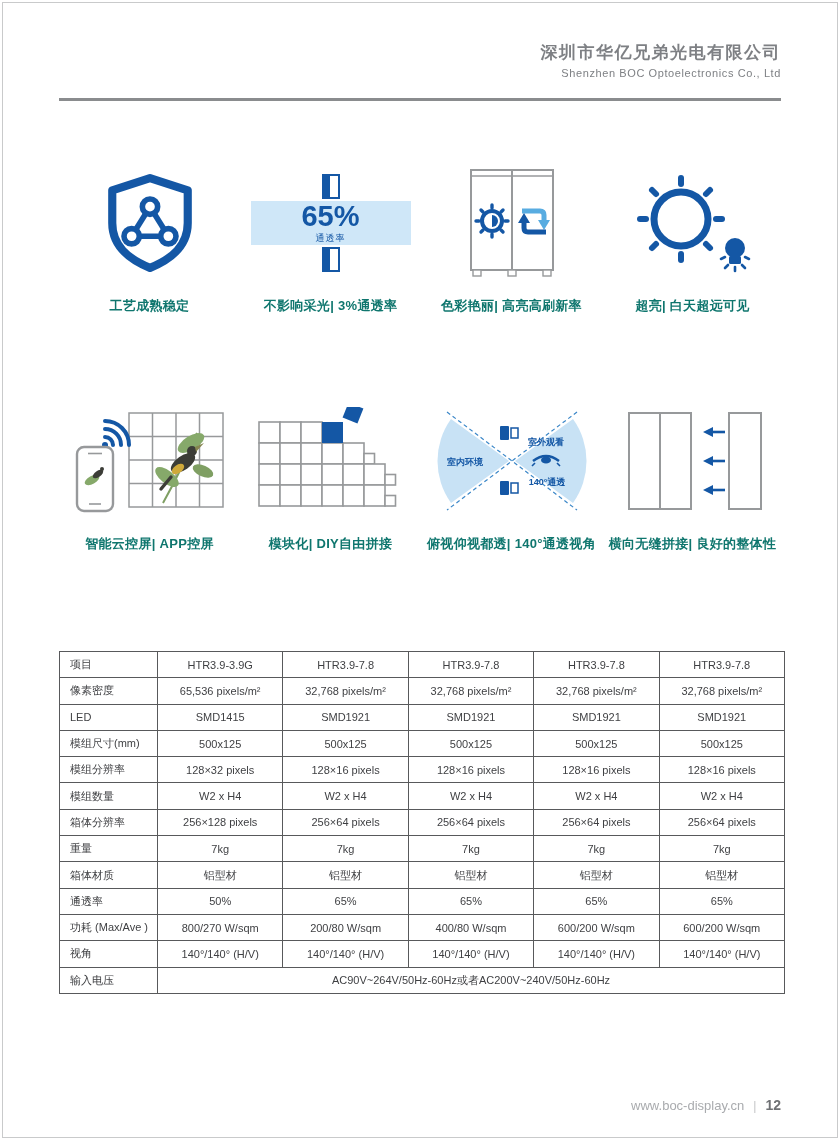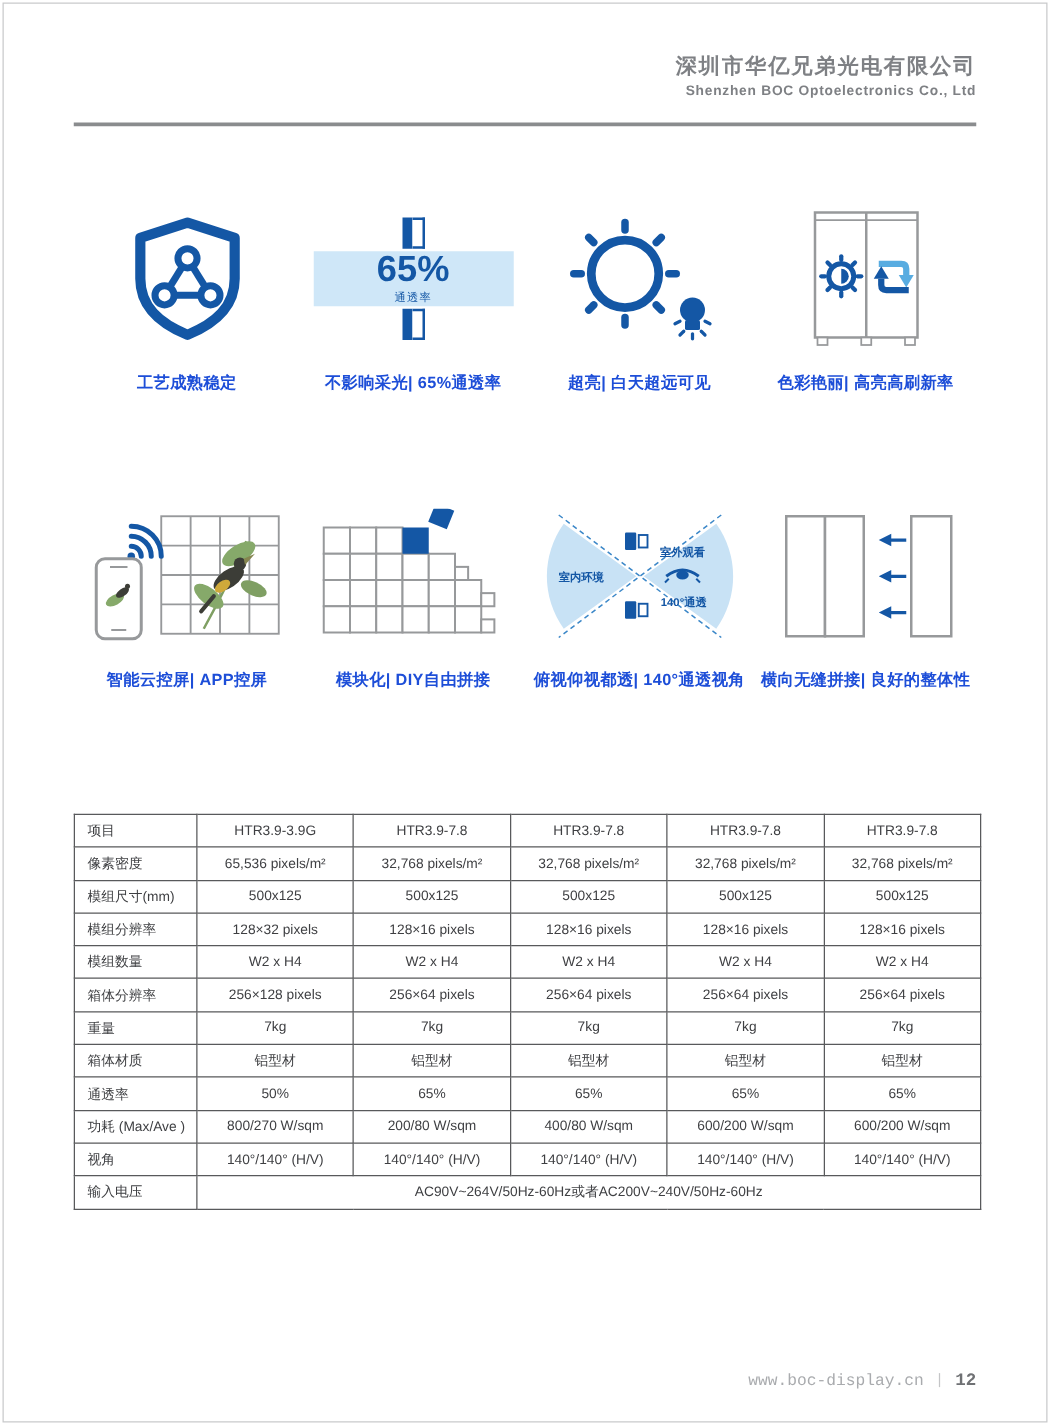--- a/index.html
+++ b/index.html
@@ -2,50 +2,50 @@
 <html><head>
 <meta charset="utf-8">
 <style>
   html,body{margin:0;padding:0;background:#ffffff;}
   body{width:840px;height:1140px;position:relative;font-family:"Liberation Sans","DejaVu Sans",sans-serif;overflow:hidden;}
   .page{position:absolute;left:2px;top:2px;width:834px;height:1134px;border:1px solid #c9cacb;background:#fff;}
 
   
   .header{position:absolute;top:38px;right:56px;text-align:right;color:#7e8084;}
   .header .cn{font-size:17px;font-weight:bold;letter-spacing:1.5px;}
-  .header .en{font-size:11px;font-weight:bold;letter-spacing:0.6px;margin-top:3px;}
+  .header .en{font-size:11px;font-weight:normal;letter-spacing:0.6px;margin-top:3px;}
   .header-rule{position:absolute;left:56px;right:56px;top:95px;height:2.5px;background:#8a8c8e;}
 
   
   .features-row{position:absolute;left:56px;width:724px;display:grid;grid-template-columns:repeat(4,1fr);}
   .features-row.r1{top:160px;}
   .features-row.r2{top:398px;}
   .feature{display:flex;flex-direction:column;align-items:center;}
   .icon-box{height:120px;display:flex;align-items:center;justify-content:center;}
-  .caption{margin-top:14px;font-size:13px;font-weight:600;color:#1d4ed8;letter-spacing:0.3px;white-space:nowrap;}
+  .caption{margin-top:14px;font-size:13px;font-weight:600;color:#0f766e;letter-spacing:0.3px;white-space:nowrap;}
 
   
   .trans-icon{position:relative;width:160px;height:112px;}
   .trans-band{position:absolute;left:0;right:0;top:34px;height:44px;background:#cfe7f8;display:flex;flex-direction:column;align-items:center;justify-content:center;}
   .trans-value{font-size:29px;font-weight:bold;color:#1457a5;line-height:1;}
   .trans-label{font-size:9px;color:#1457a5;margin-top:1px;letter-spacing:1px;}
   .trans-conn{position:absolute;left:50%;transform:translateX(-50%);width:18px;height:25px;display:flex;}
   .trans-conn.top{top:7px;}
   .trans-conn.bottom{bottom:7px;}
   .trans-conn .solid{flex:1;background:#1457a5;}
   .trans-conn .hollow{flex:1;background:#fff;border:2px solid #1457a5;border-left:none;box-sizing:border-box;}
 
   
   table.spec{position:absolute;left:56px;top:648px;width:726px;border-collapse:collapse;table-layout:fixed;}
   table.spec td{border:1px solid #58595b;height:25.3px;font-size:11px;color:#3e3f42;text-align:center;padding:0 3px;overflow:hidden;white-space:nowrap;}
   table.spec td.lbl{text-align:left;padding-left:10px;}
   table.spec tr.head-row td{font-weight:normal;}
 
   
-  .footer{position:absolute;right:56px;top:1094px;font-size:13px;color:#a9abae;display:flex;align-items:flex-start;gap:9px;font-family:Liberation Mono, monospace;}
+  .footer{position:absolute;right:56px;top:1094px;font-size:13px;color:#a9abae;display:flex;align-items:flex-end;gap:9px;}
   .footer .sep{color:#c4c5c7;font-size:12px;}
   .footer .pagenum{color:#6f7174;font-weight:bold;font-size:14px;}
 </style>
 </head>
 <body>
 
 <div class="page">
 
   <div class="header">
     <div class="cn">深圳市华亿兄弟光电有限公司</div>
@@ -82,51 +82,21 @@
           <div class="trans-band">
             <div class="trans-value">65%</div>
             <div class="trans-label">通透率</div>
           </div>
           <div class="trans-conn bottom">
               <div class="solid"></div>
               <div class="hollow"></div>
             </div>
         </div>
       </div>
-      <div class="caption">不影响采光| 65%通透率</div>
-    </div>
-
-    <div class="feature">
-      <div class="icon-box">
-        <svg width="128" height="108" viewBox="0 0 128 108">
-          <circle cx="52" cy="50" r="27" fill="none" stroke="#1457a5" stroke-width="7"></circle>
-          <g stroke="#1457a5" stroke-width="6" stroke-linecap="round">
-            <line x1="52" y1="9" x2="52" y2="15"></line>
-            <line x1="52" y1="85" x2="52" y2="91"></line>
-            <line x1="11" y1="50" x2="17" y2="50"></line>
-            <line x1="87" y1="50" x2="93" y2="50"></line>
-            <line x1="23" y1="21" x2="27" y2="25"></line>
-            <line x1="77" y1="75" x2="81" y2="79"></line>
-            <line x1="23" y1="79" x2="27" y2="75"></line>
-            <line x1="77" y1="25" x2="81" y2="21"></line>
-          </g>
-          <g fill="#1457a5">
-            <circle cx="106" cy="79" r="10"></circle>
-            <rect x="100" y="87" width="12" height="8" rx="1.5"></rect>
-          </g>
-          <g stroke="#1457a5" stroke-width="2.6" stroke-linecap="round">
-            <line x1="92" y1="90" x2="96" y2="88"></line>
-            <line x1="120" y1="90" x2="116" y2="88"></line>
-            <line x1="96" y1="99" x2="99" y2="96"></line>
-            <line x1="116" y1="99" x2="113" y2="96"></line>
-            <line x1="106" y1="102" x2="106" y2="98"></line>
-          </g>
-        </svg>
-      </div>
-      <div class="caption">超亮| 白天超远可见</div>
+      <div class="caption">不影响采光| 3%通透率</div>
     </div>
 
     <div class="feature">
       <div class="icon-box">
         <svg width="120" height="118" viewBox="0 0 120 118">
           <rect x="19" y="6" width="82" height="100" fill="#fff" stroke="#97999b" stroke-width="2"></rect>
           <line x1="19" y1="12" x2="101" y2="12" stroke="#97999b" stroke-width="1.4"></line>
           <line x1="60" y1="6" x2="60" y2="106" stroke="#97999b" stroke-width="2"></line>
           <g fill="#fff" stroke="#97999b" stroke-width="1.4">
             <rect x="21" y="106" width="8" height="6"></rect>
@@ -149,20 +119,50 @@
           </g>
           <g fill="none">
             <path d="M70 47 h18 q4 0 4 4 v5" stroke="#58ace1" stroke-width="5"></path>
             <polygon points="86,56 98,56 92,66" fill="#58ace1"></polygon>
             <path d="M94 68 h-18 q-4 0 -4 -4 v-5" stroke="#1457a5" stroke-width="5"></path>
             <polygon points="66,59 78,59 72,49" fill="#1457a5"></polygon>
           </g>
         </svg>
       </div>
       <div class="caption">色彩艳丽| 高亮高刷新率</div>
+    </div>
+
+    <div class="feature">
+      <div class="icon-box">
+        <svg width="128" height="108" viewBox="0 0 128 108">
+          <circle cx="52" cy="50" r="27" fill="none" stroke="#1457a5" stroke-width="7"></circle>
+          <g stroke="#1457a5" stroke-width="6" stroke-linecap="round">
+            <line x1="52" y1="9" x2="52" y2="15"></line>
+            <line x1="52" y1="85" x2="52" y2="91"></line>
+            <line x1="11" y1="50" x2="17" y2="50"></line>
+            <line x1="87" y1="50" x2="93" y2="50"></line>
+            <line x1="23" y1="21" x2="27" y2="25"></line>
+            <line x1="77" y1="75" x2="81" y2="79"></line>
+            <line x1="23" y1="79" x2="27" y2="75"></line>
+            <line x1="77" y1="25" x2="81" y2="21"></line>
+          </g>
+          <g fill="#1457a5">
+            <circle cx="106" cy="79" r="10"></circle>
+            <rect x="100" y="87" width="12" height="8" rx="1.5"></rect>
+          </g>
+          <g stroke="#1457a5" stroke-width="2.6" stroke-linecap="round">
+            <line x1="92" y1="90" x2="96" y2="88"></line>
+            <line x1="120" y1="90" x2="116" y2="88"></line>
+            <line x1="96" y1="99" x2="99" y2="96"></line>
+            <line x1="116" y1="99" x2="113" y2="96"></line>
+            <line x1="106" y1="102" x2="106" y2="98"></line>
+          </g>
+        </svg>
+      </div>
+      <div class="caption">超亮| 白天超远可见</div>
     </div>
   </div>
 
   <div class="features-row r2">
 
     <div class="feature">
       <div class="icon-box">
         <svg width="158" height="112" viewBox="0 0 158 112">
           <g fill="#fff" stroke="#97999b" stroke-width="1.5">
             <rect x="58" y="8" width="94" height="94"></rect>
@@ -311,20 +311,28 @@
         </tr>
         <tr>
           <td class="lbl">像素密度</td>
           <td>65,536 pixels/m²</td>
           <td>32,768 pixels/m²</td>
           <td>32,768 pixels/m²</td>
           <td>32,768 pixels/m²</td>
           <td>32,768 pixels/m²</td>
         </tr>
         <tr>
+          <td class="lbl">LED</td>
+          <td>SMD1415</td>
+          <td>SMD1921</td>
+          <td>SMD1921</td>
+          <td>SMD1921</td>
+          <td>SMD1921</td>
+        </tr>
+        <tr>
           <td class="lbl">模组尺寸(mm)</td>
           <td>500x125</td>
           <td>500x125</td>
           <td>500x125</td>
           <td>500x125</td>
           <td>500x125</td>
         </tr>
         <tr>
           <td class="lbl">模组分辨率</td>
           <td>128×32 pixels</td>

